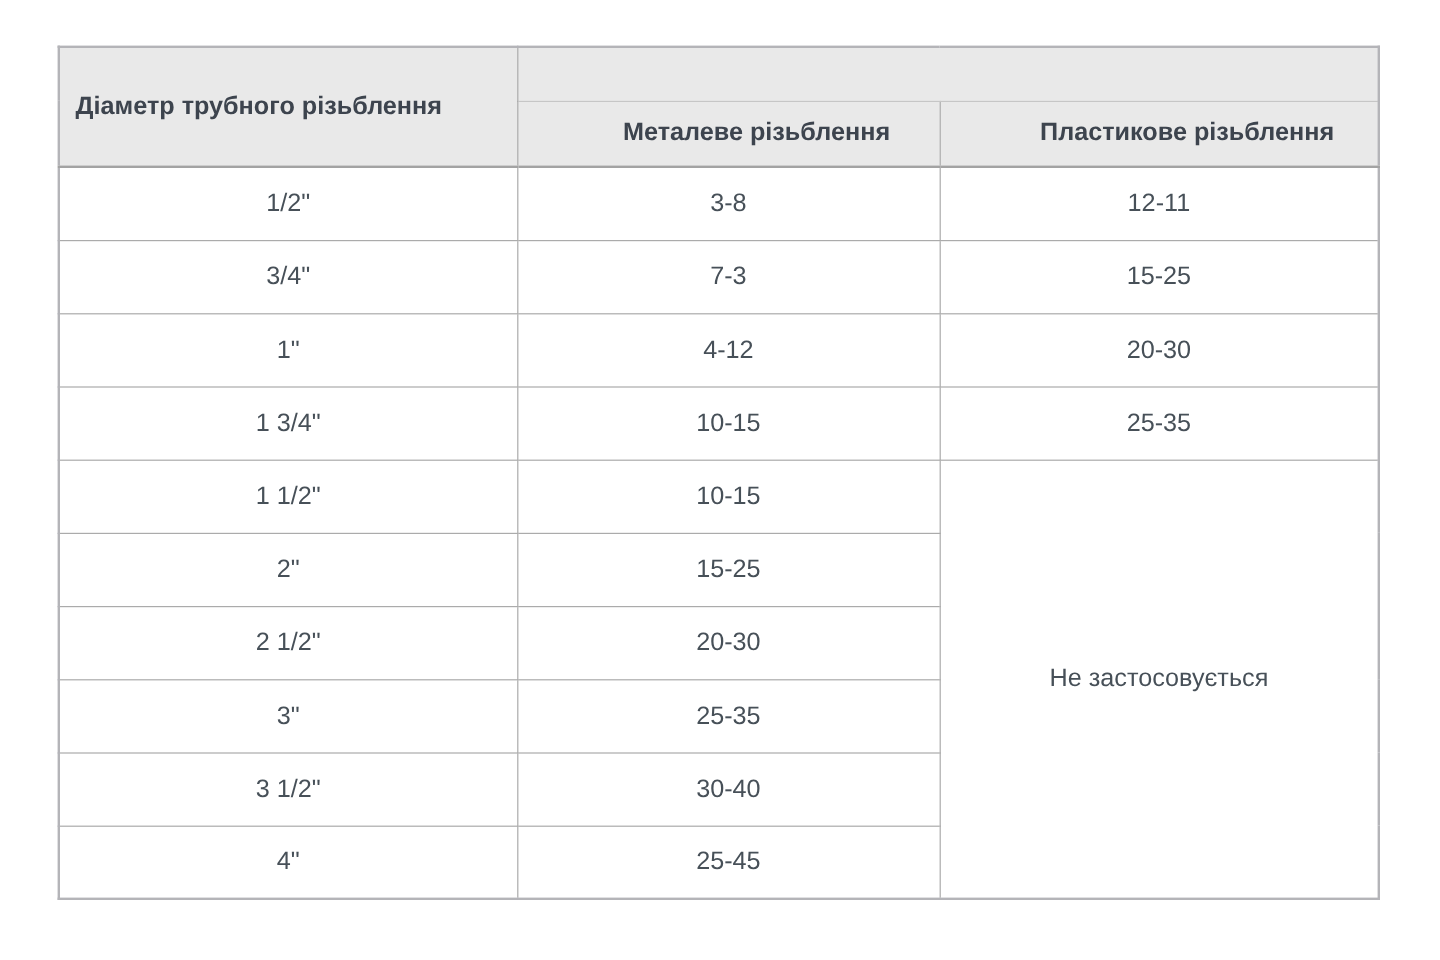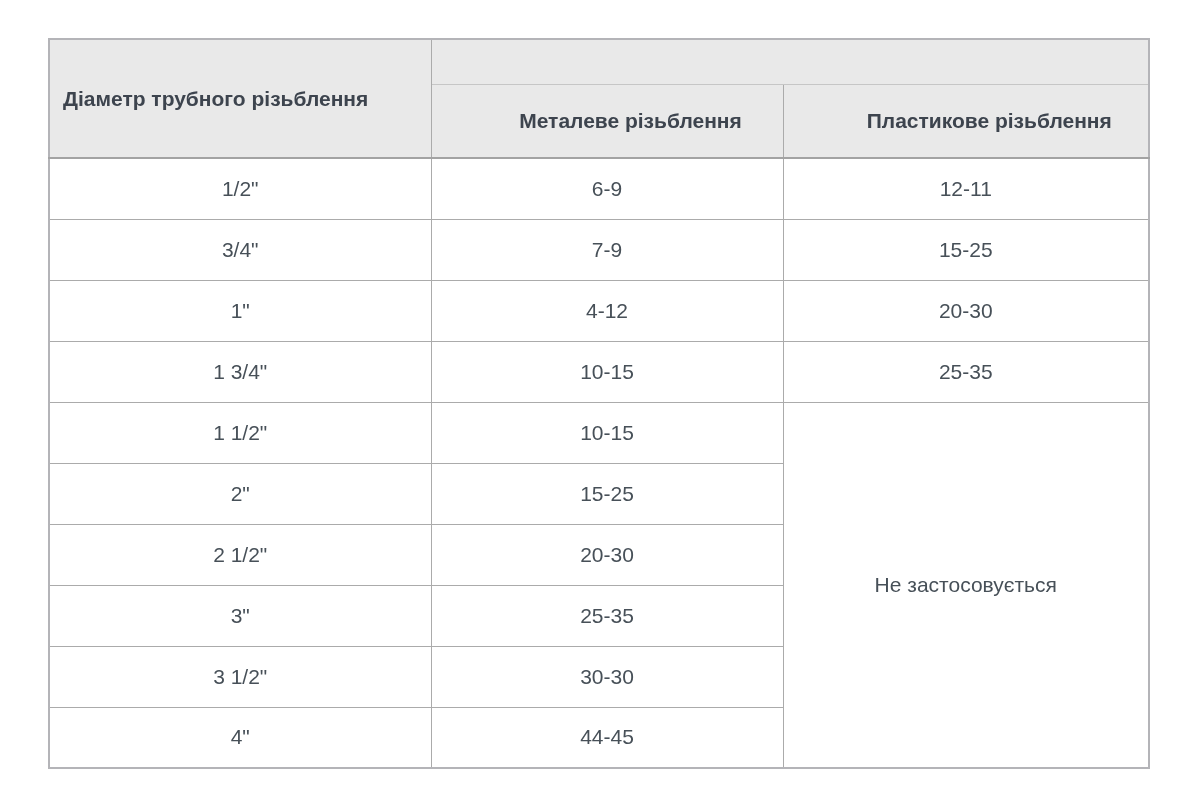--- a/index.html
+++ b/index.html
@@ -38,21 +38,21 @@
   th.diam-head {
     text-align: left;
     padding-left: 13px;
     border-bottom: 2px solid var(--border-strong);
   }
   th.band {
     height: 45px;
     border-bottom: 1px solid var(--border-light);
   }
   tr.label-row th {
-    height: 74px;
+    height: 55px;
     text-align: center;
     border-bottom: 2px solid var(--border-strong);
     padding-left: 48px;
   }
   tbody td {
     height: 61px;
     text-align: center;
     vertical-align: middle;
     color: var(--body-text);
     font-size: 21px;
@@ -75,26 +75,26 @@
         <th class="band" colspan="2"></th>
       </tr>
       <tr class="label-row">
         <th>Металеве різьблення</th>
         <th>Пластикове різьблення</th>
       </tr>
     </thead>
     <tbody>
         <tr>
           <td>1/2"</td>
-          <td>6-9</td>
+          <td>3-8</td>
           <td>12-11</td>
         </tr>
         <tr>
           <td>3/4"</td>
-          <td>7-9</td>
+          <td>7-3</td>
           <td>15-25</td>
         </tr>
         <tr>
           <td>1"</td>
           <td>4-12</td>
           <td>20-30</td>
         </tr>
         <tr>
           <td>1 3/4"</td>
           <td>10-15</td>
@@ -112,21 +112,21 @@
         <tr>
           <td>2 1/2"</td>
           <td>20-30</td>
         </tr>
         <tr>
           <td>3"</td>
           <td>25-35</td>
         </tr>
         <tr>
           <td>3 1/2"</td>
-          <td>30-30</td>
+          <td>30-40</td>
         </tr>
         <tr>
           <td>4"</td>
-          <td>44-45</td>
+          <td>25-45</td>
         </tr>
       </tbody>
   </table>
 </div>
 
 </body></html>

